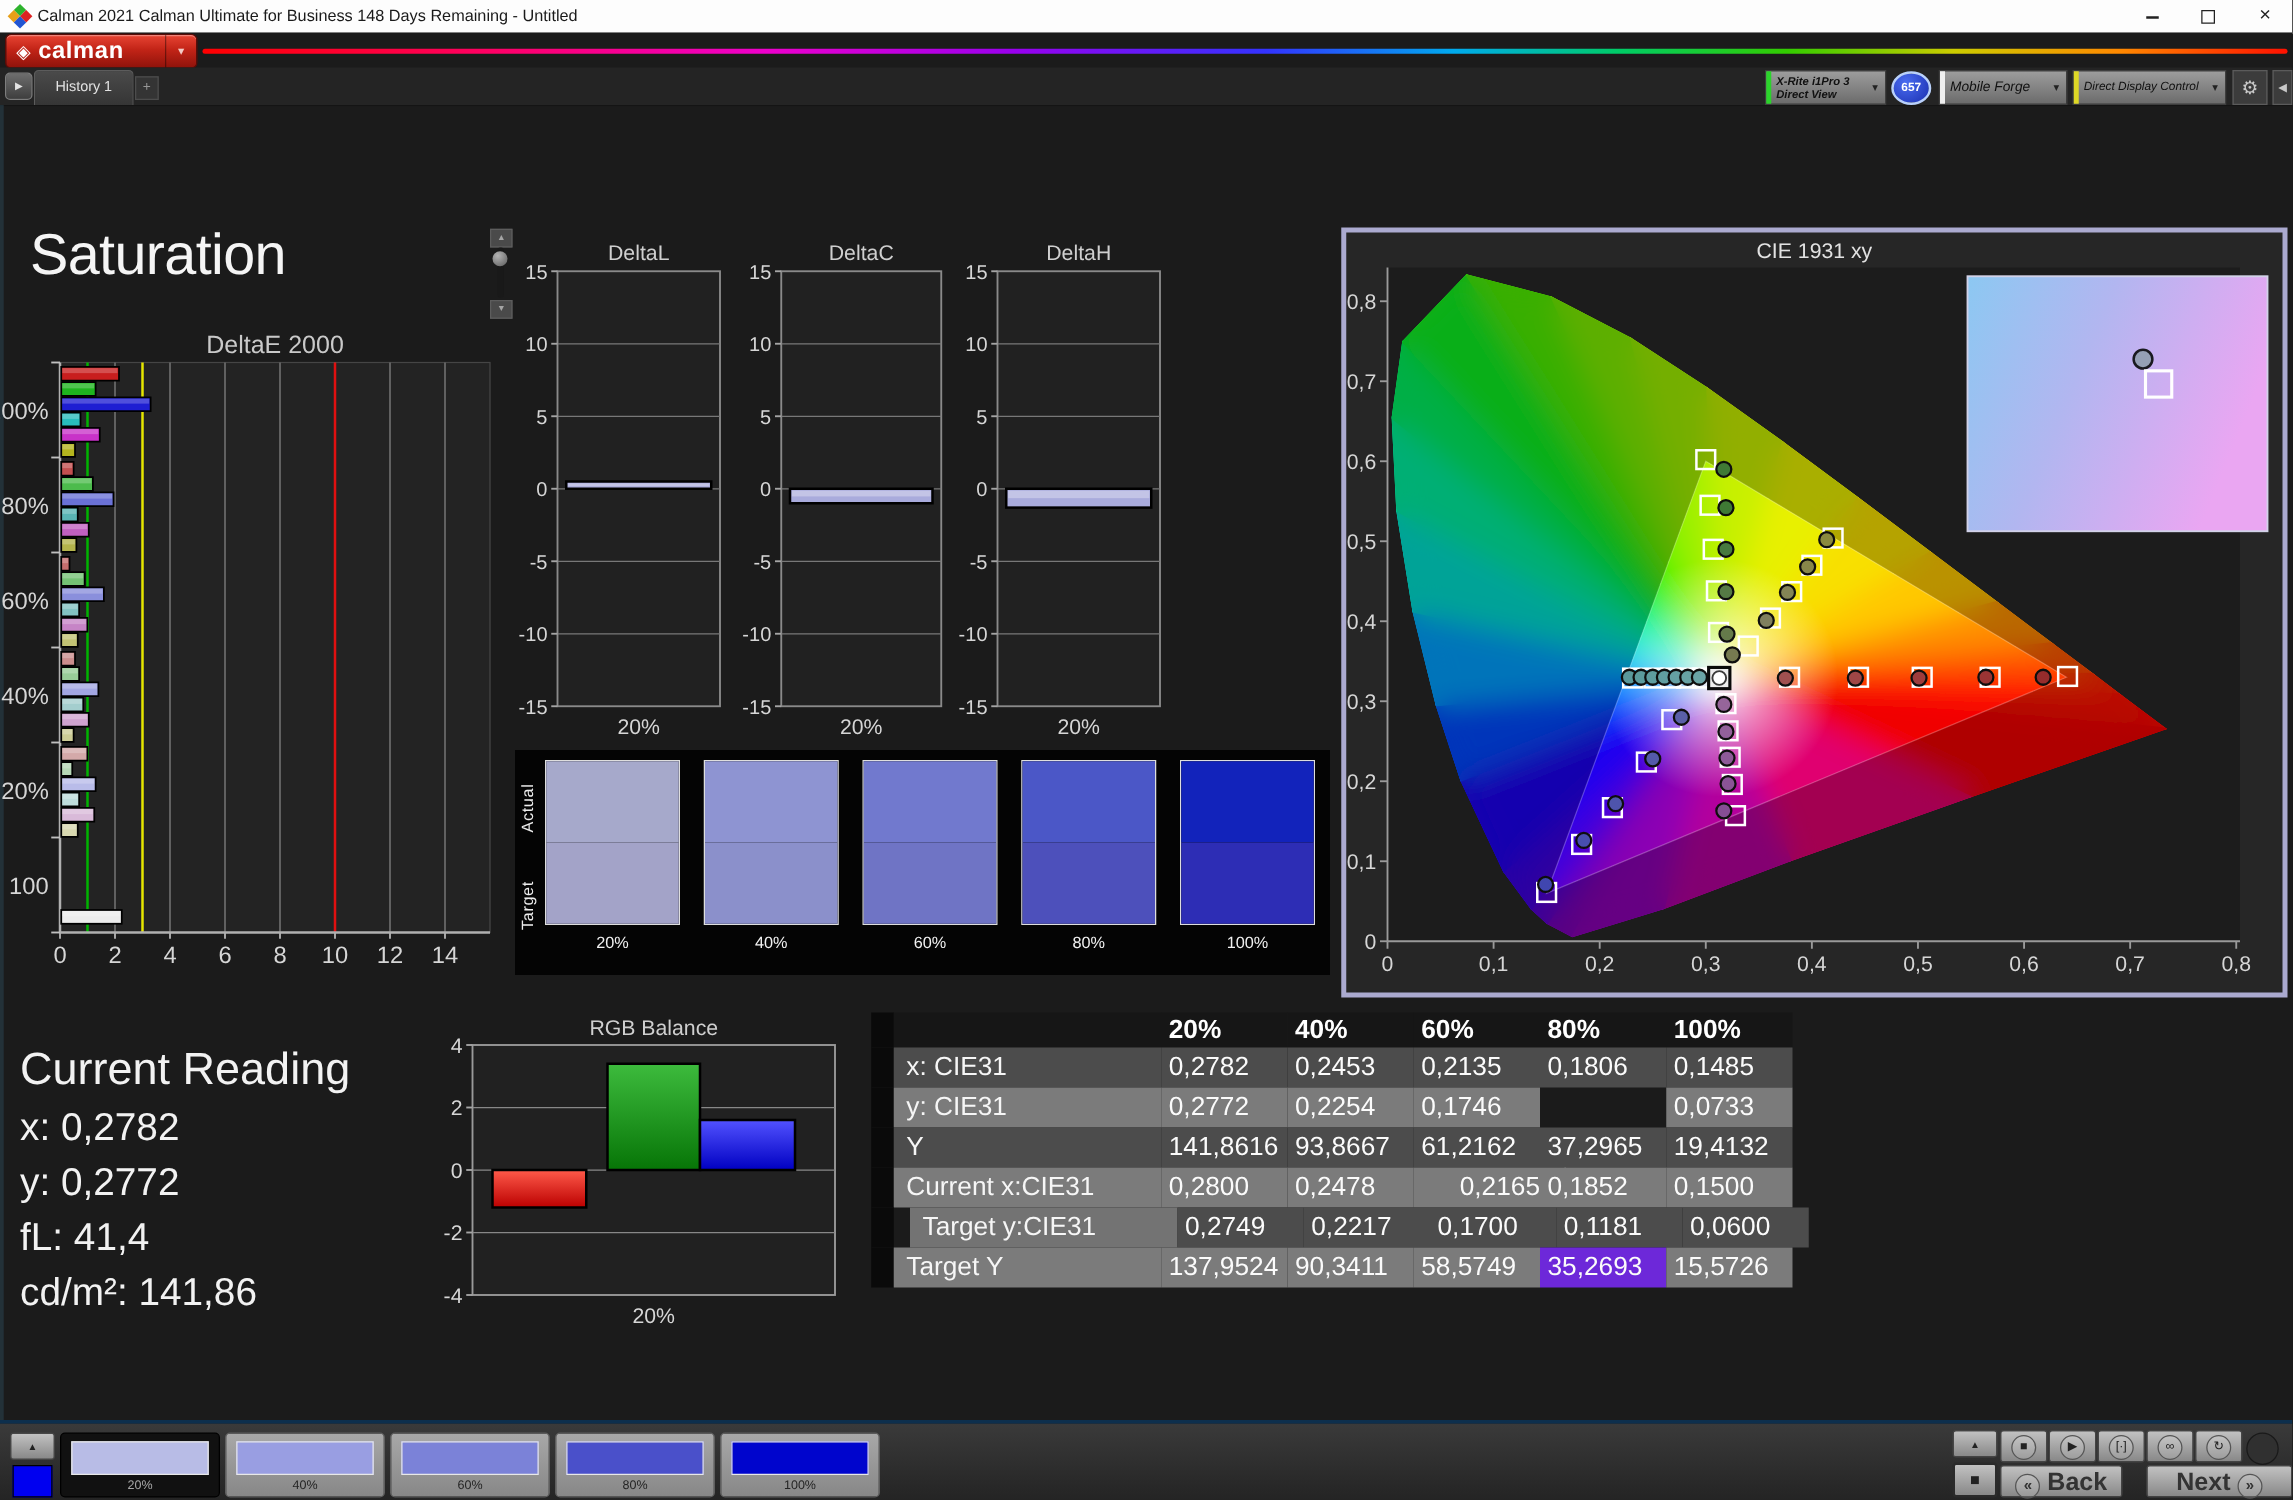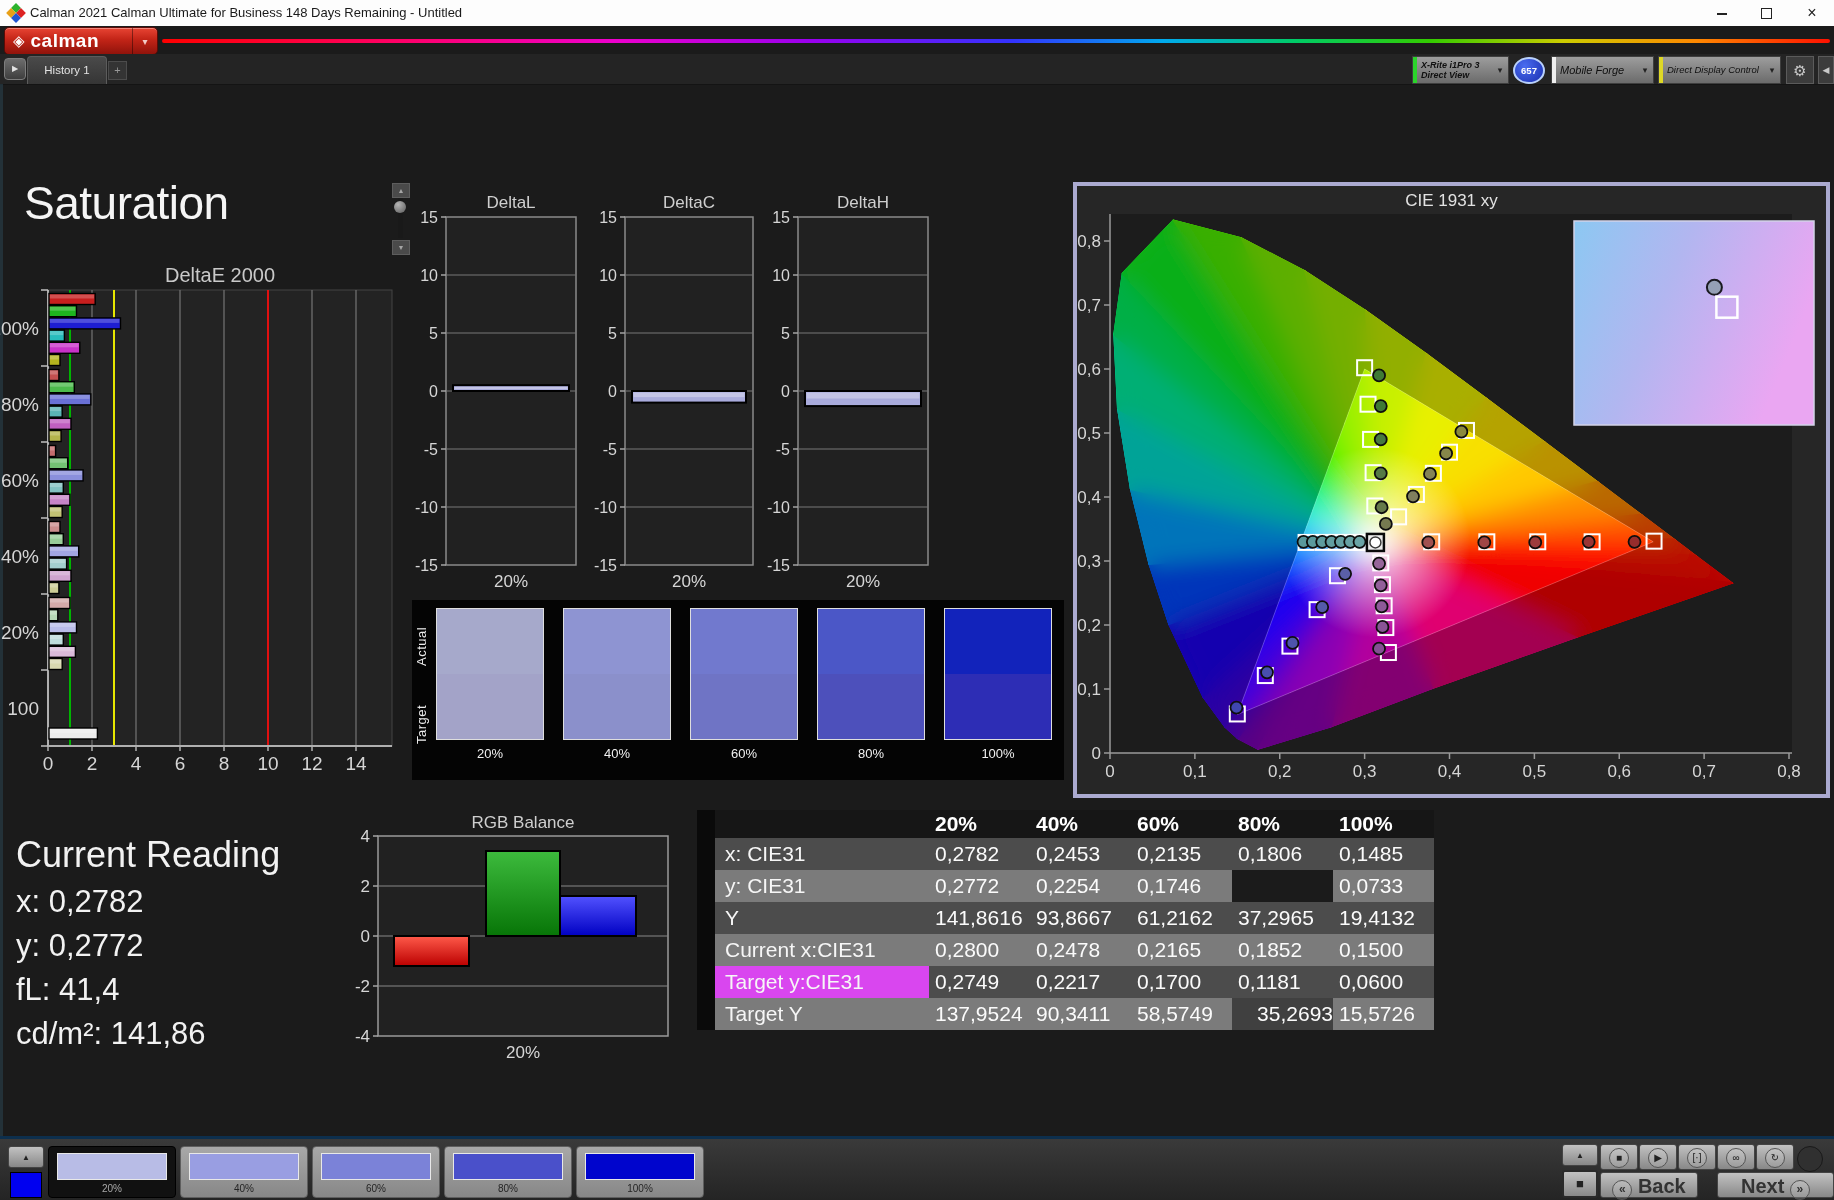--- a/index.html
+++ b/index.html
@@ -666,40 +666,40 @@
       <div class="tcell" style="background: rgb(76, 76, 76);">93,8667</div>
       <div class="tcell" style="background: rgb(76, 76, 76);">61,2162</div>
       <div class="tcell" style="background: rgb(76, 76, 76);">37,2965</div>
       <div class="tcell" style="background: rgb(76, 76, 76);">19,4132</div>
     </div>
     <div class="trow">
       <div class="tgut"></div>
       <div class="tlabel" style="background: rgb(123, 123, 123);">Current x:CIE31</div>
       <div class="tcell" style="background: rgb(123, 123, 123);">0,2800</div>
       <div class="tcell" style="background: rgb(123, 123, 123);">0,2478</div>
-      <div class="tcell" style="background: rgb(123, 123, 123);">0,2165</div>
+      <div class="tcell" style="background: rgb(123, 123, 123); text-align: right;">0,2165</div>
       <div class="tcell" style="background: rgb(123, 123, 123);">0,1852</div>
       <div class="tcell" style="background: rgb(123, 123, 123);">0,1500</div>
     </div>
     <div class="trow">
       <div class="tgut"></div>
-      <div class="tlabel" style="background: #d946ef;">Target y:CIE31</div>
+      <div class="tlabel" style="background: #737373; margin-left: 13px;">Target y:CIE31</div>
       <div class="tcell" style="background: rgb(76, 76, 76);">0,2749</div>
       <div class="tcell" style="background: rgb(76, 76, 76);">0,2217</div>
       <div class="tcell" style="background: rgb(76, 76, 76);">0,1700</div>
       <div class="tcell" style="background: rgb(76, 76, 76);">0,1181</div>
       <div class="tcell" style="background: rgb(76, 76, 76);">0,0600</div>
     </div>
     <div class="trow">
       <div class="tgut"></div>
       <div class="tlabel" style="background: rgb(123, 123, 123);">Target Y</div>
       <div class="tcell" style="background: rgb(123, 123, 123);">137,9524</div>
       <div class="tcell" style="background: rgb(123, 123, 123);">90,3411</div>
       <div class="tcell" style="background: rgb(123, 123, 123);">58,5749</div>
-      <div class="tcell" style="background: #404040; text-align: right;">35,2693</div>
+      <div class="tcell" style="background: #6d28d9;">35,2693</div>
       <div class="tcell" style="background: rgb(123, 123, 123);">15,5726</div>
     </div>
   </div>
 
 <div class="abs botline"></div>
 <div class="abs botbar"></div>
 <div class="abs graybtn" style="left:8px;top:1146px;width:36px;height:22px;font-size:8px;line-height:22px"><span>▲</span></div>
 <div class="abs" id="blueindicator" style="left: 10px; top: 1172px; width: 30px; height: 24px; border: 1px solid rgb(0, 0, 0); background: rgb(0, 0, 240);"></div>
 <div id="patchrow">
     <div class="patchbtn" style="left: 48px; background: rgb(17, 17, 17); border: 1px solid rgb(0, 0, 0);">

